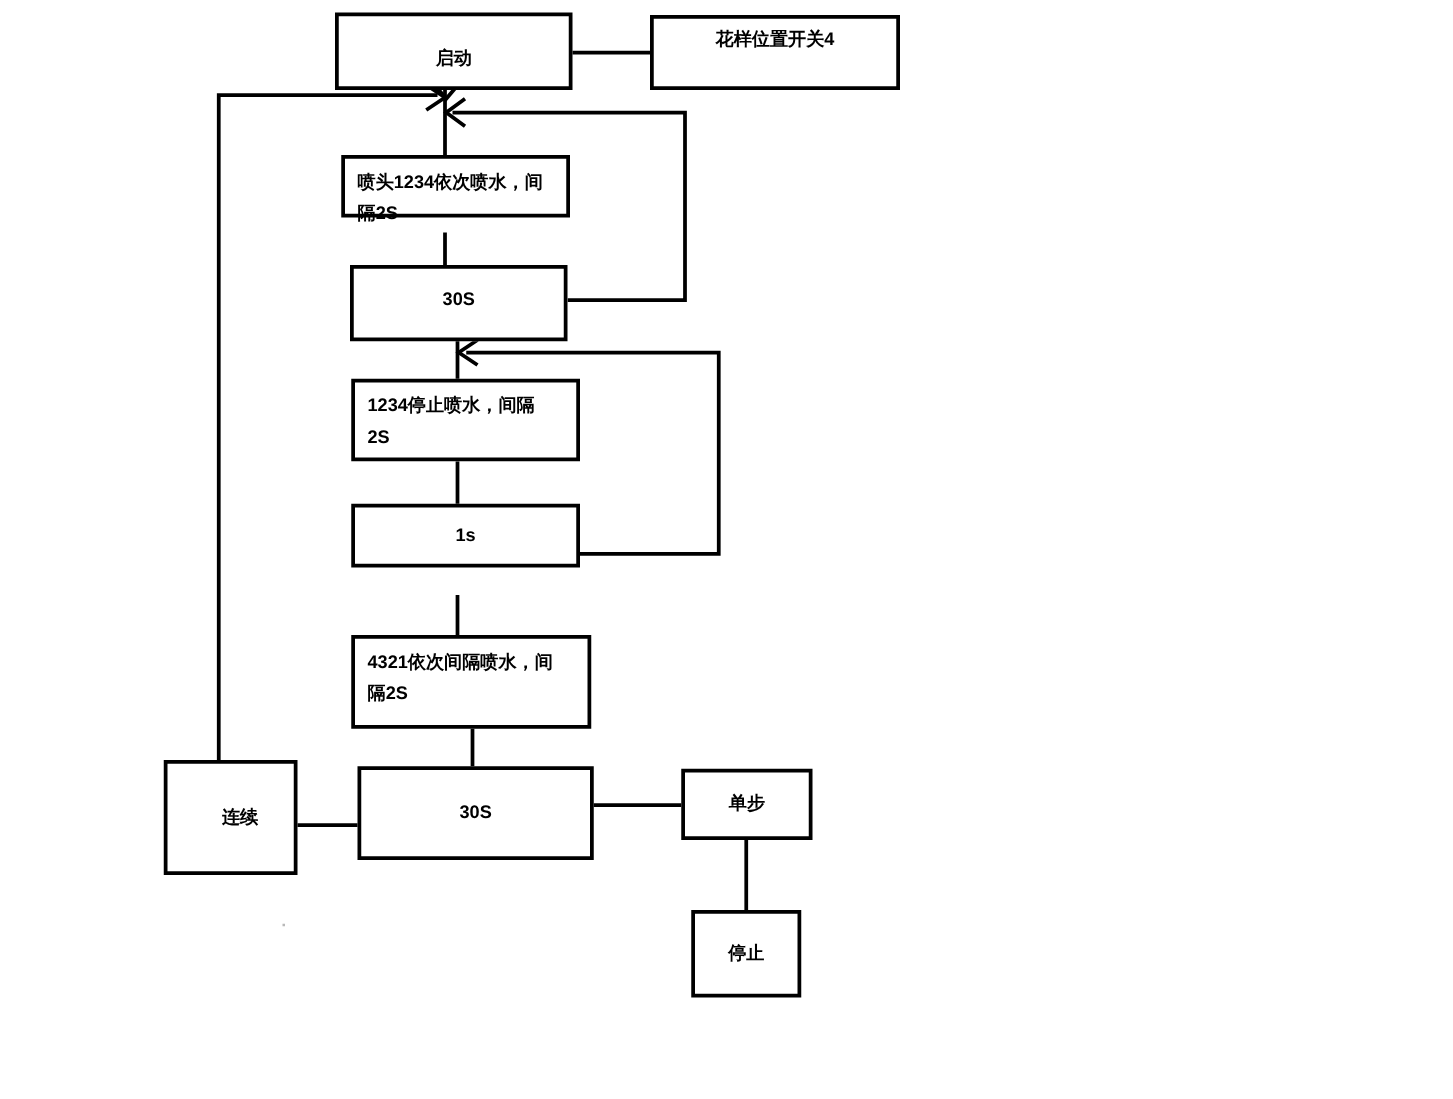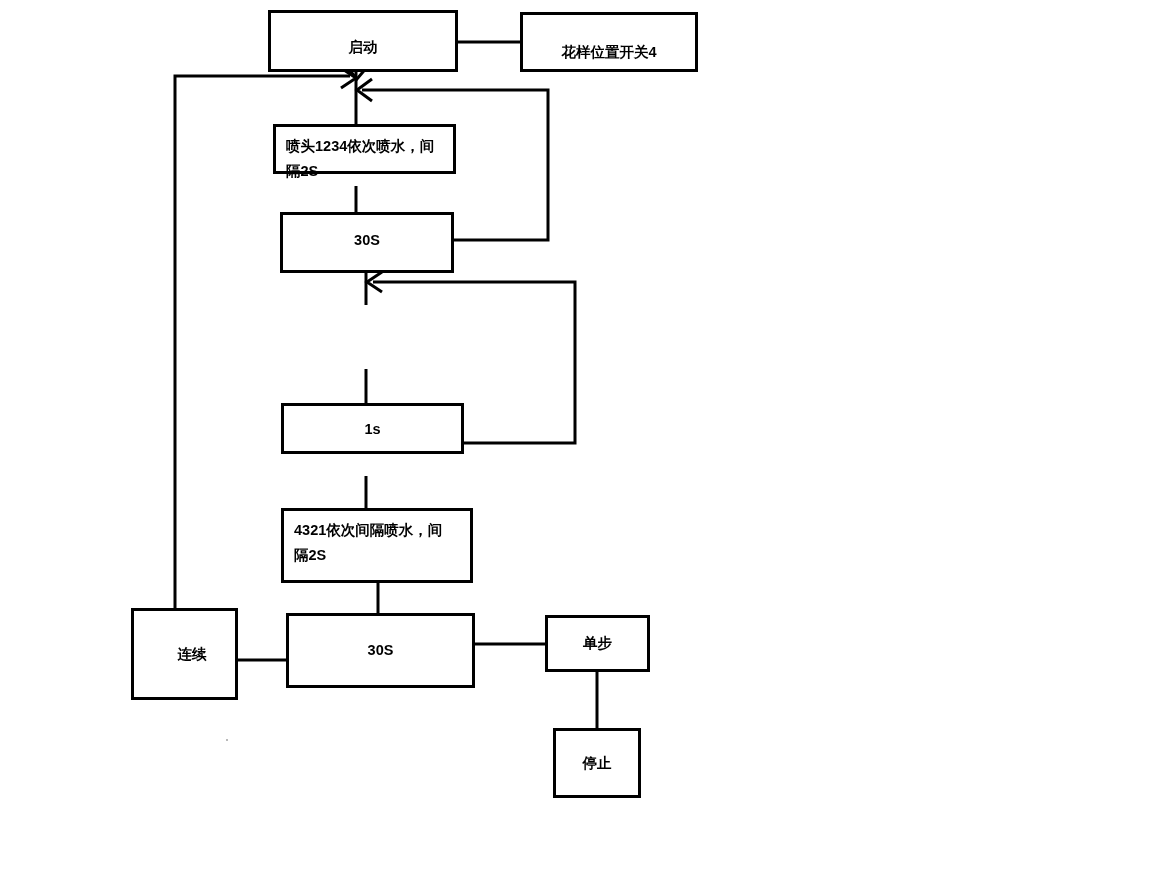--- a/index.html
+++ b/index.html
@@ -113,33 +113,37 @@
     <line x1="474" y1="644" x2="546" y2="644"></line>
 
     <line x1="597" y1="671" x2="597" y2="730"></line>
 
   </svg>
 
   <div class="node center" style="left:268px; top:10px; width:190px; height:62px; padding-top:22px;">
     <span class="label">启动</span>
   </div>
 
-  <div class="node center" style="left:520px; top:12px; width:178px; height:60px; padding-top:25px;">
+  <div class="node center" style="left:520px; top:12px; width:200px; height:60px; padding-top:5px;">
     <span class="label">花样位置开关4</span>
   </div>
 
   <div class="node text" style="left:273px; top:124px; width:183px; height:50px;">
     <span class="label">喷头1234依次喷水，间
 隔2S</span>
   </div>
 
   <div class="node center" style="left:280px; top:212px; width:174px; height:61px; padding-top:13px;">
     <span class="label">30S</span>
   </div>
 
+  <div class="node text" style="left:281px; top:303px; width:183px; height:66px;">
+    <span class="label">1234停止喷水，间隔
+2S</span>
+  </div>
 
   <div class="node center" style="left:281px; top:403px; width:183px; height:51px; padding-top:11px;">
     <span class="label">1s</span>
   </div>
 
   <div class="node text" style="left:281px; top:508px; width:192px; height:75px;">
     <span class="label">4321依次间隔喷水，间
 隔2S</span>
   </div>
 

